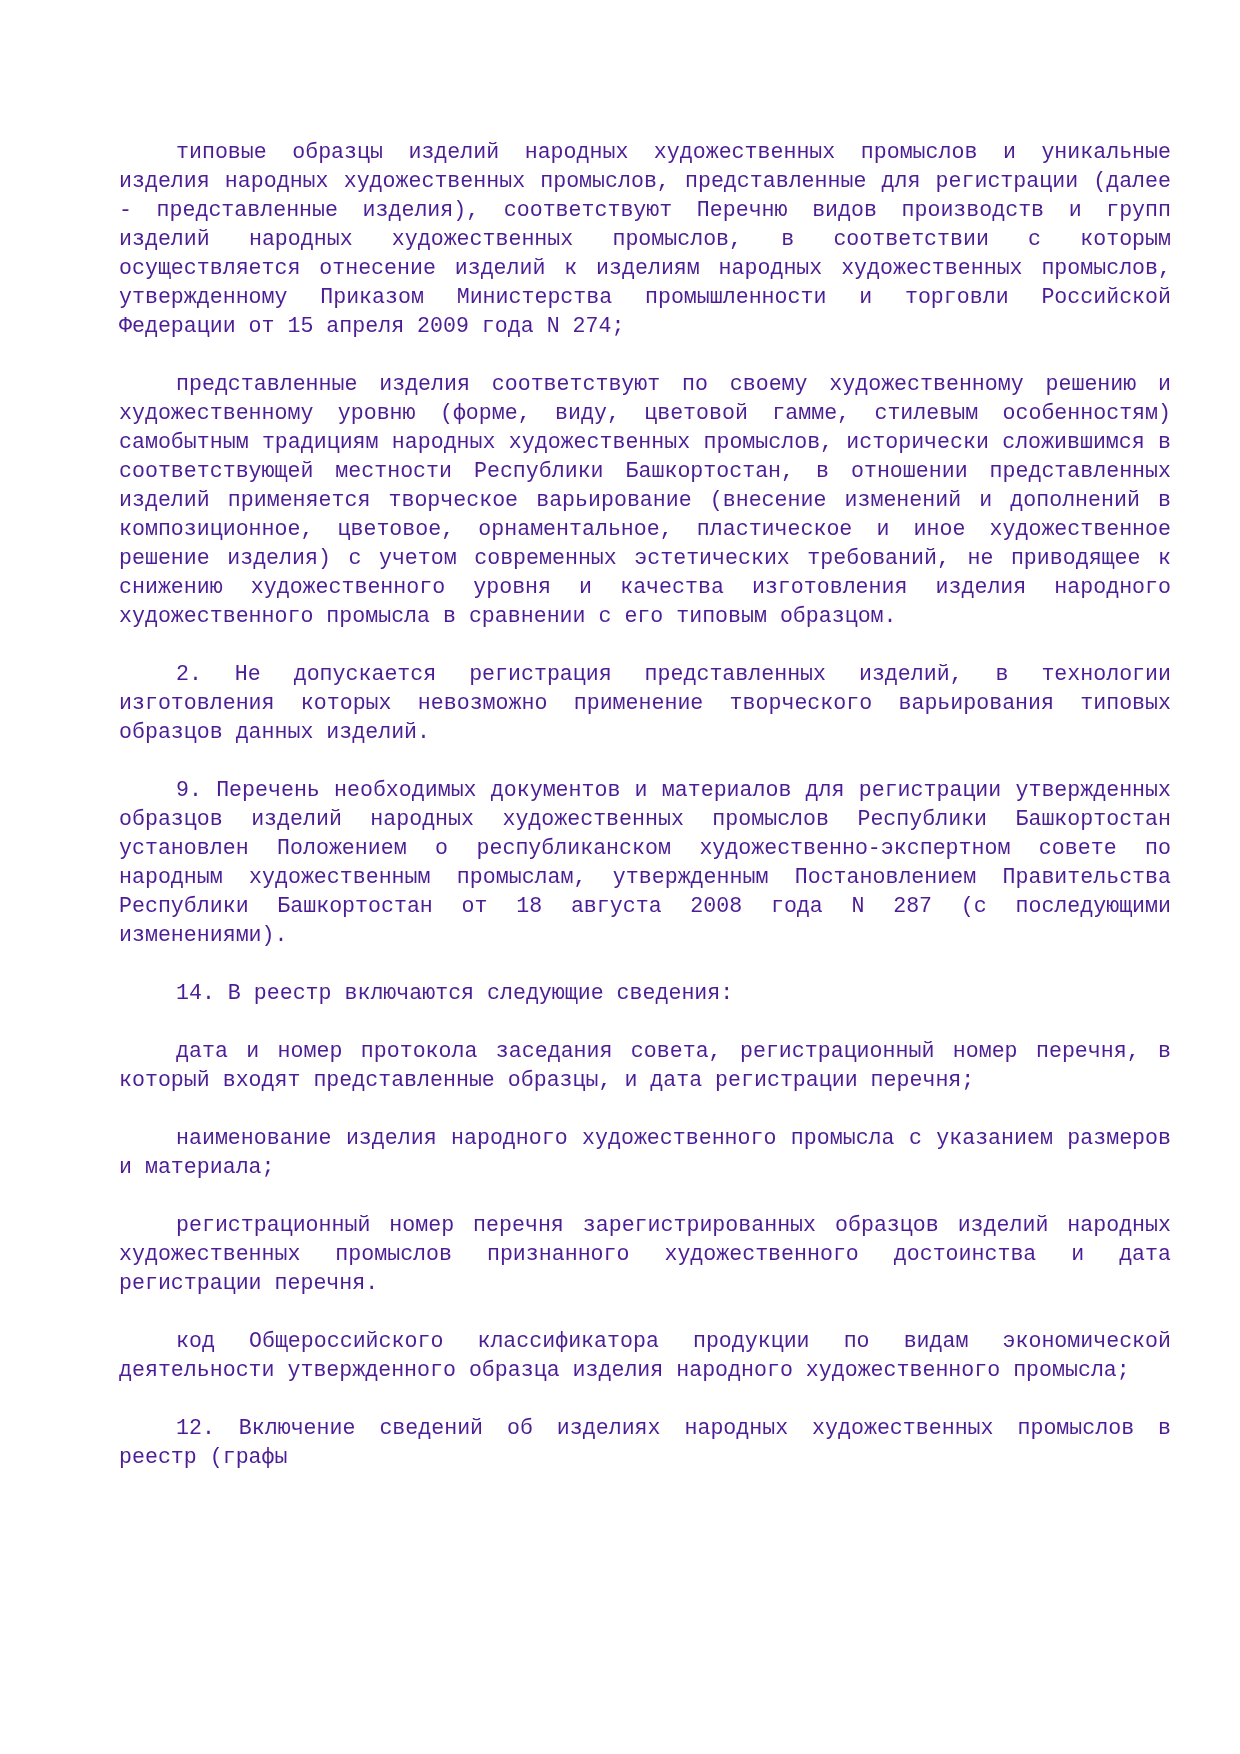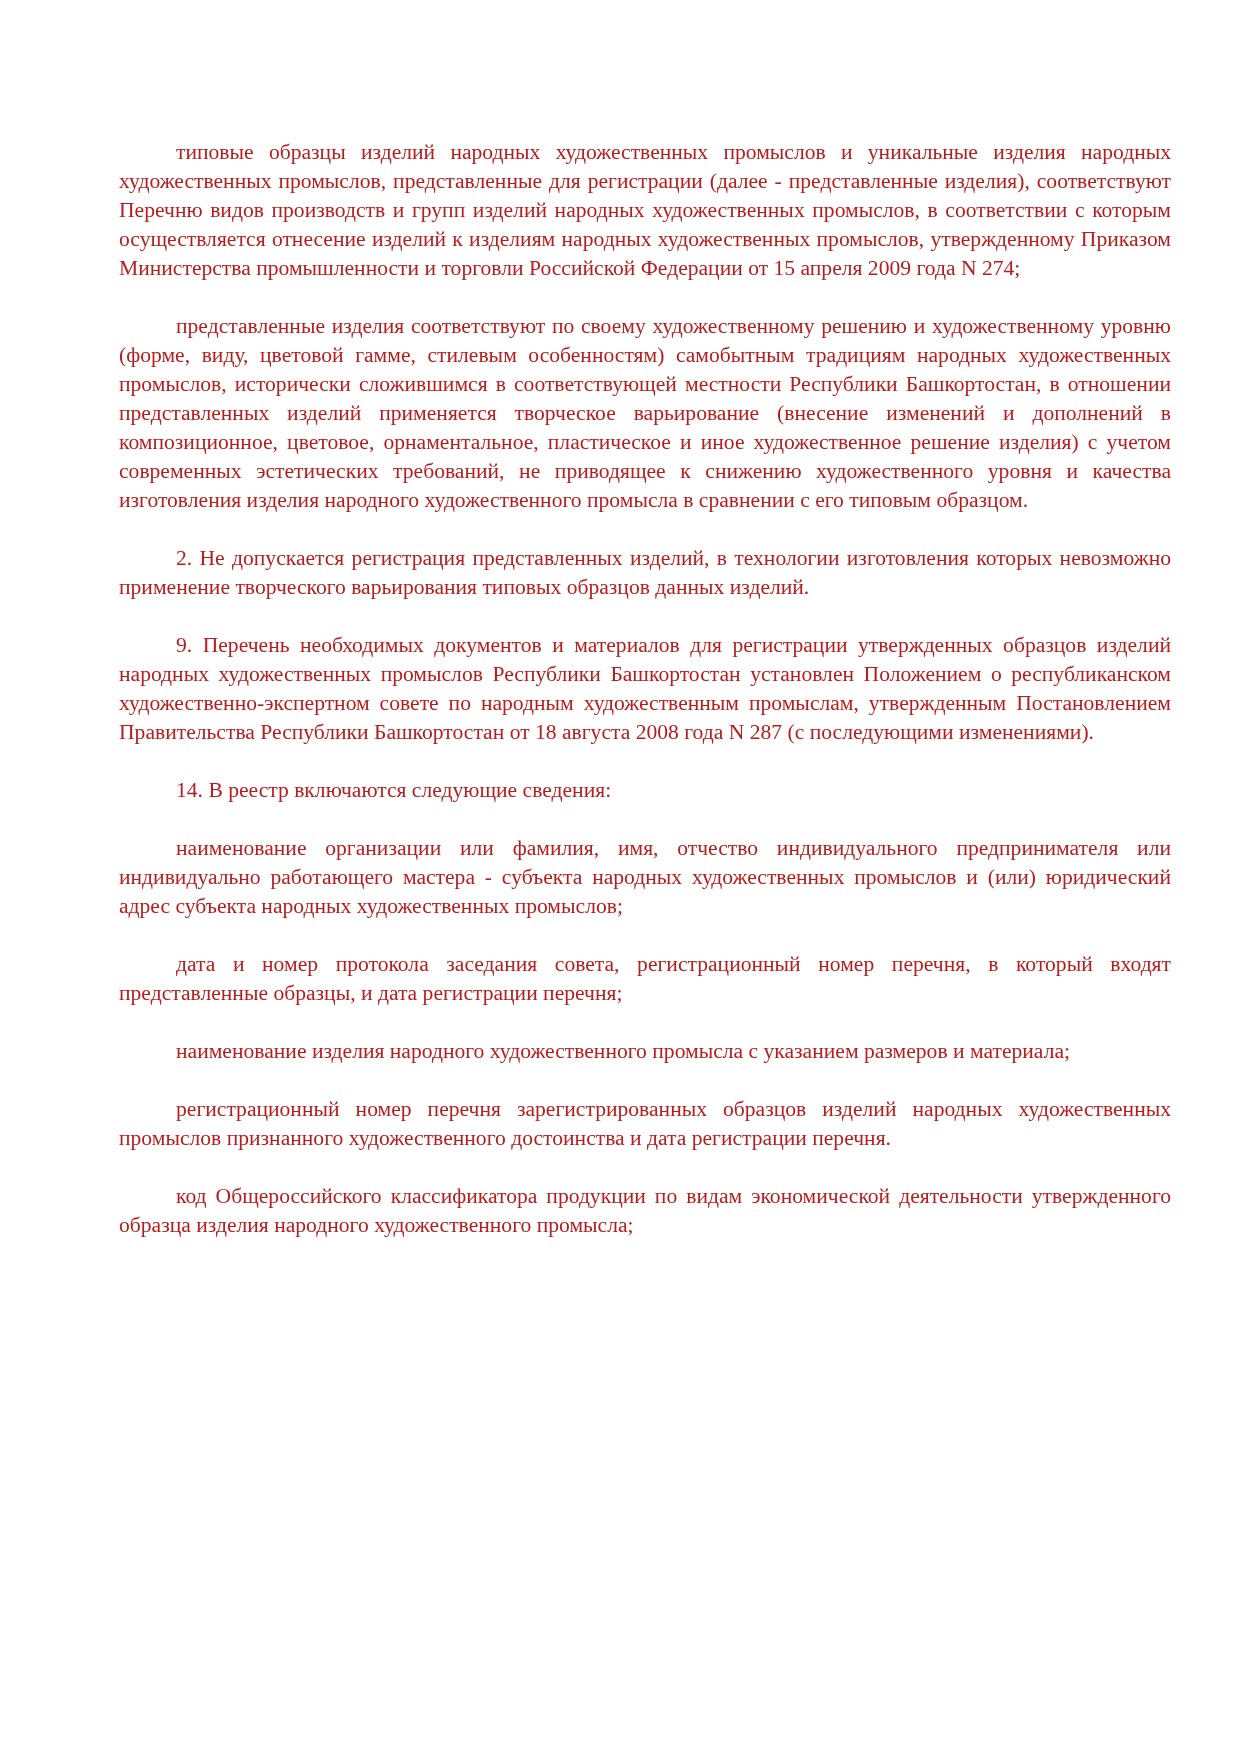--- a/index.html
+++ b/index.html
@@ -2,40 +2,40 @@
 <html><head>
 <meta charset="utf-8">
 <style>
   html, body { margin: 0; padding: 0; background: #ffffff; }
   body { width: 1240px; height: 1754px; position: relative; overflow: hidden; }
   .page {
     position: absolute;
     left: 119px;
     top: 138px;
     width: 1052px;
-    font-family: Liberation Serif, serif;
+    font-family: Liberation Mono, monospace;
     font-size: 21.6px;
     line-height: 29px;
-    color: #b91c1c;
+    color: #4c1d95;
   }
   .para {
     margin: 0 0 29px 0;
     text-indent: 57px;
     text-align: justify;
     text-align-last: left;
   }
   .para:last-child { margin-bottom: 0; }
 </style>
 </head>
 <body>
 
 <div class="page">
   <p class="para">типовые образцы изделий народных художественных промыслов и уникальные изделия народных художественных промыслов, представленные для регистрации (далее - представленные изделия), соответствуют Перечню видов производств и групп изделий народных художественных промыслов, в соответствии с которым осуществляется отнесение изделий к изделиям народных художественных промыслов, утвержденному Приказом Министерства промышленности и торговли Российской Федерации от 15 апреля 2009 года N 274;</p>
   <p class="para">представленные изделия соответствуют по своему художественному решению и художественному уровню (форме, виду, цветовой гамме, стилевым особенностям) самобытным традициям народных художественных промыслов, исторически сложившимся в соответствующей местности Республики Башкортостан, в отношении представленных изделий применяется творческое варьирование (внесение изменений и дополнений в композиционное, цветовое, орнаментальное, пластическое и иное художественное решение изделия) с учетом современных эстетических требований, не приводящее к снижению художественного уровня и качества изготовления изделия народного художественного промысла в сравнении с его типовым образцом.</p>
   <p class="para">2. Не допускается регистрация представленных изделий, в технологии изготовления которых невозможно применение творческого варьирования типовых образцов данных изделий.</p>
   <p class="para">9. Перечень необходимых документов и материалов для регистрации утвержденных образцов изделий народных художественных промыслов Республики Башкортостан установлен Положением о республиканском художественно-экспертном совете по народным художественным промыслам, утвержденным Постановлением Правительства Республики Башкортостан от 18 августа 2008 года N 287 (с последующими изменениями).</p>
   <p class="para">14. В реестр включаются следующие сведения:</p>
-  <p class="para">наименование организации или фамилия, имя, отчество индивидуального предпринимателя или индивидуально работающего мастера - субъекта народных художественных промыслов и (или) юридический адрес субъекта народных художественных промыслов;</p>
   <p class="para">дата и номер протокола заседания совета, регистрационный номер перечня, в который входят представленные образцы, и дата регистрации перечня;</p>
   <p class="para">наименование изделия народного художественного промысла с указанием размеров и материала;</p>
   <p class="para">регистрационный номер перечня зарегистрированных образцов изделий народных художественных промыслов признанного художественного достоинства и дата регистрации перечня.</p>
   <p class="para">код Общероссийского классификатора продукции по видам экономической деятельности утвержденного образца изделия народного художественного промысла;</p>
+  <p class="para">12. Включение сведений об изделиях народных художественных промыслов в реестр (графы</p>
 </div>
 
 </body></html>

